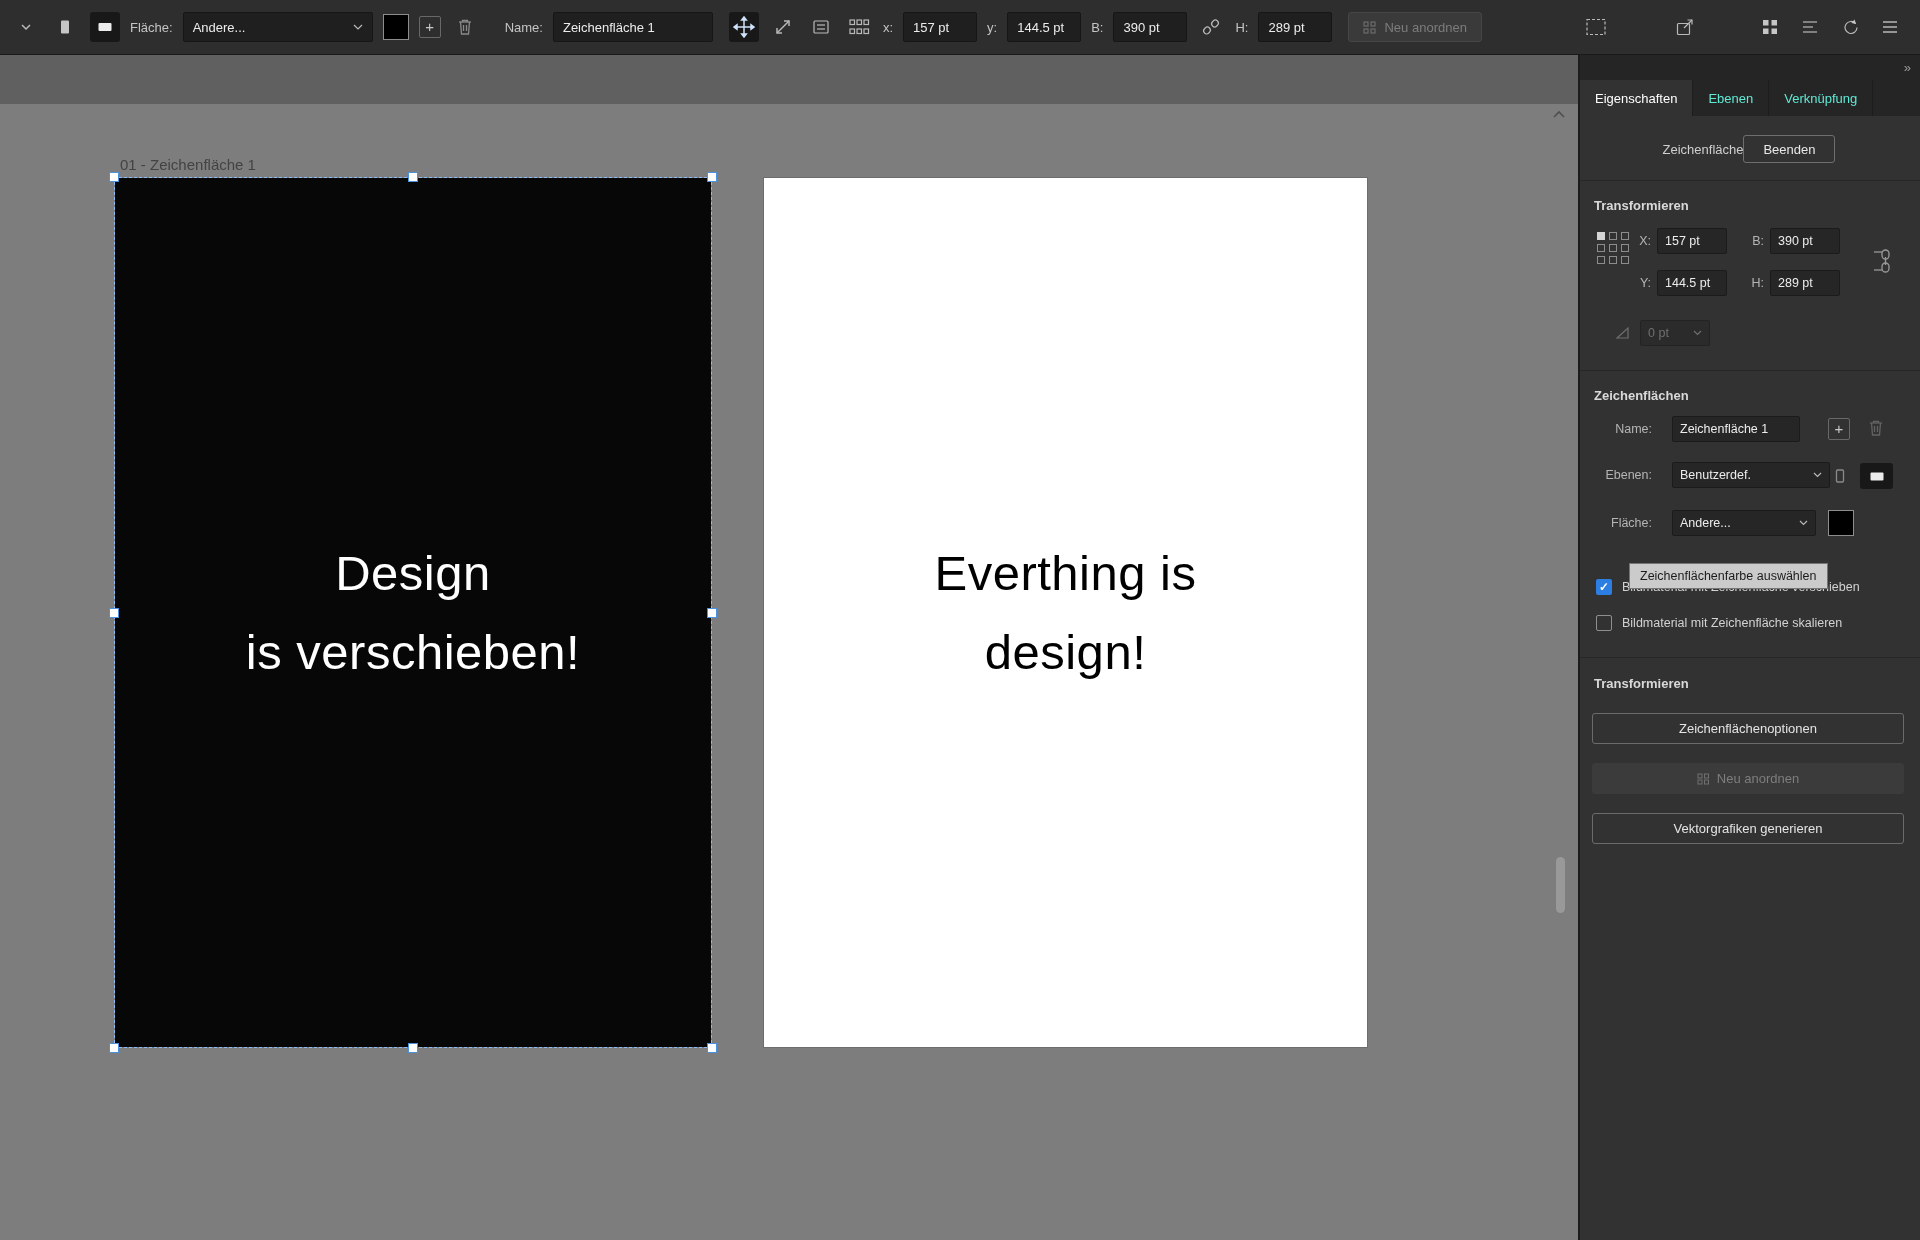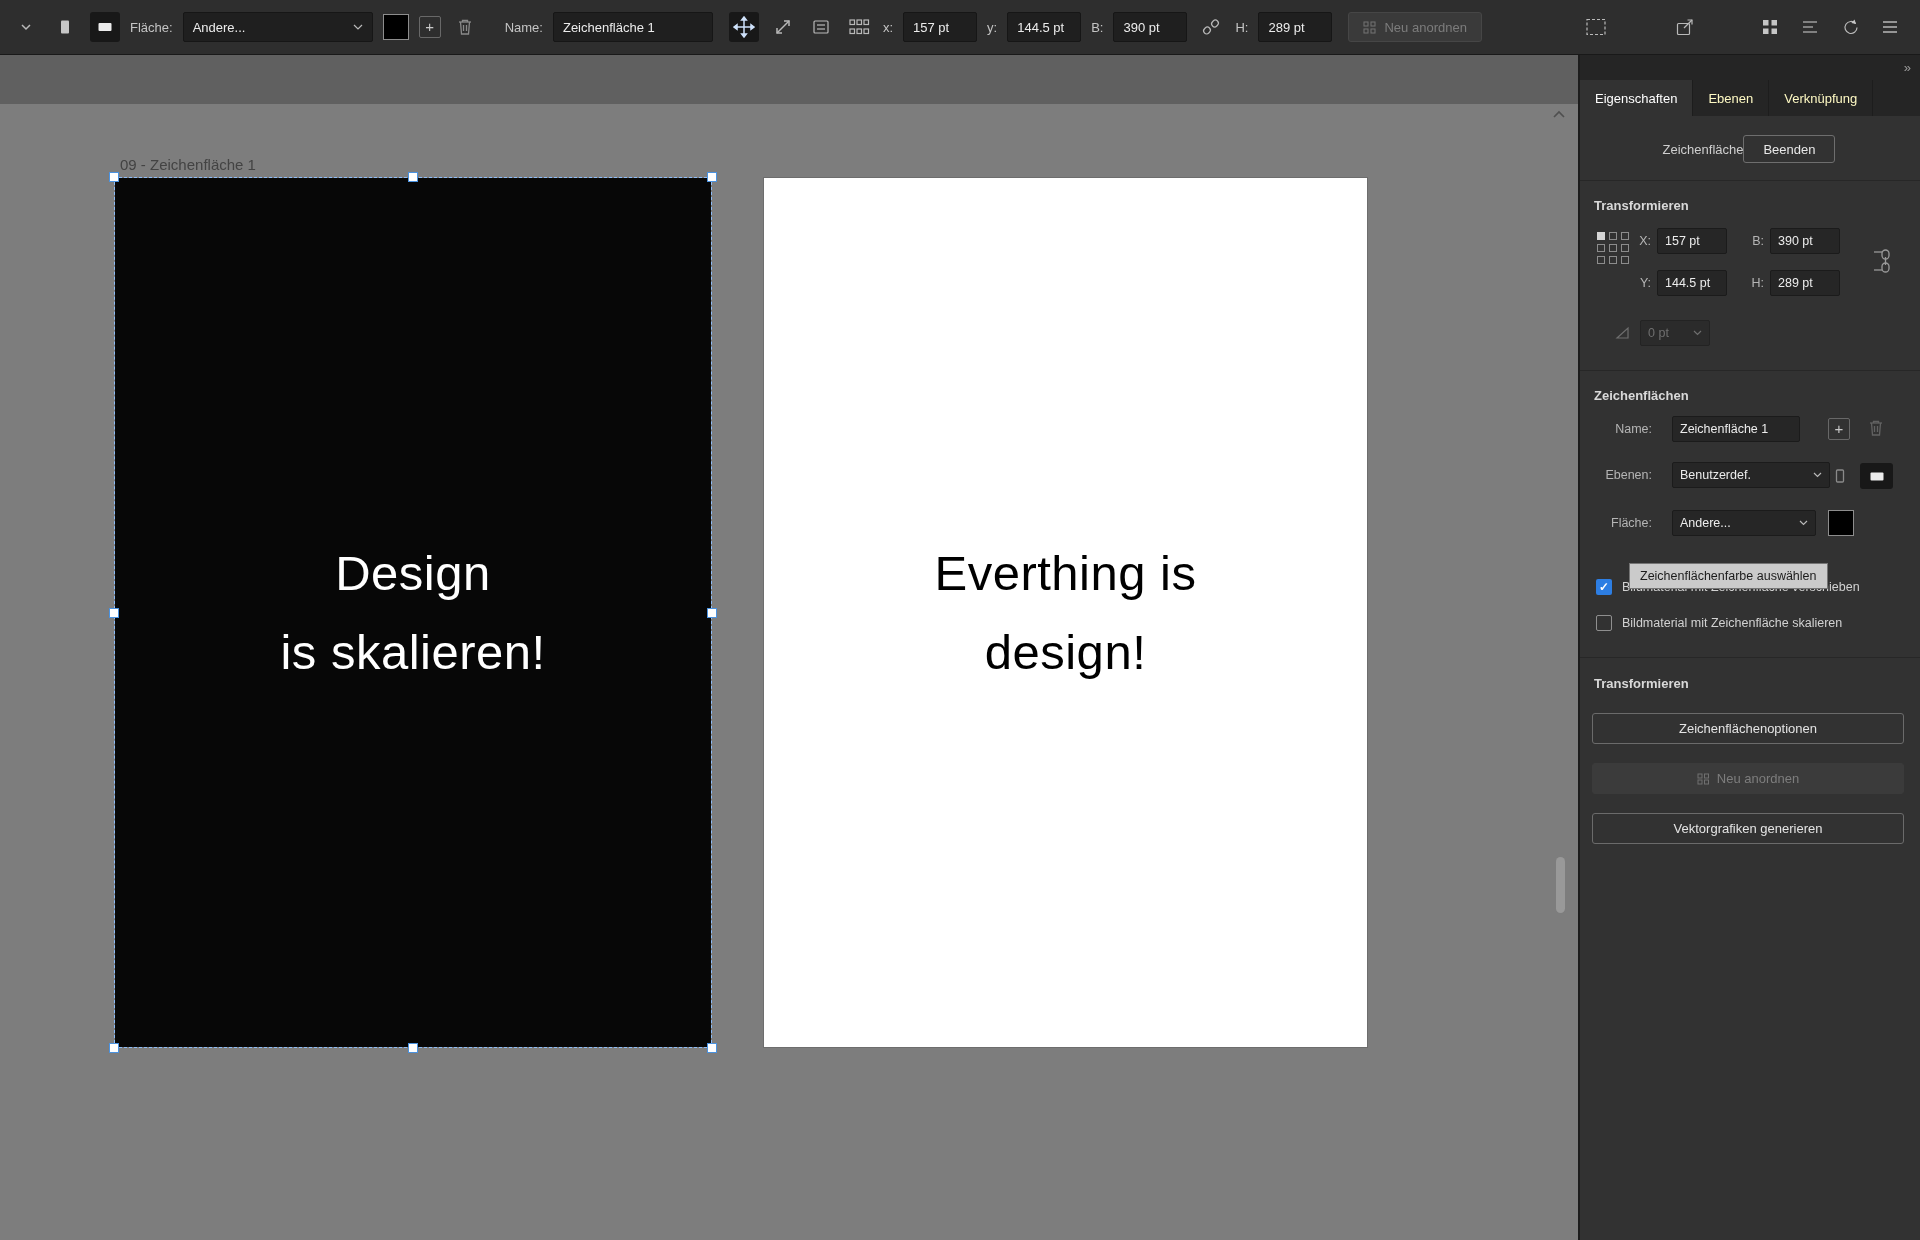--- a/index.html
+++ b/index.html
@@ -50,21 +50,21 @@
   .h-bl{left:-6px;bottom:-6px}.h-bc{left:calc(50% - 5px);bottom:-6px}.h-br{right:-6px;bottom:-6px}
   .vscroll-up{position:absolute;left:1552px;top:50px}
   .vthumb{position:absolute;left:1556px;top:802px;width:9px;height:56px;border-radius:5px;background:#9d9d9d;opacity:.85}
 
   
   .vdivider{position:absolute;left:1578px;top:55px;width:2px;height:1185px;background:#1c1c1c}
   .panel{position:absolute;left:1580px;top:55px;width:340px;height:1185px;background:#323232;display:flex;flex-direction:column}
   .panel-strip{height:25px;background:#252525;display:flex;justify-content:flex-end;align-items:center;padding-right:9px;flex:none}
   .chevrons{color:#9a9a9a;font-size:13px;cursor:default}
   .tabs{height:36px;background:#252525;display:flex;flex:none}
-  .tab{padding:0 15px;display:flex;align-items:center;font-size:13px;color:#fef9c3;border-right:1px solid #1d1d1d;white-space:nowrap;cursor:default}
+  .tab{padding:0 15px;display:flex;align-items:center;font-size:13px;color:#5eead4;border-right:1px solid #1d1d1d;white-space:nowrap;cursor:default}
   .tab.active{background:#323232;color:#ffffff}
   .pbody{position:relative;flex:1}
   .plabel{color:#cfcfcf;font-size:13px}
   .heading{position:absolute;left:14px;color:#d9d9d9;font-size:13px;font-weight:700;white-space:nowrap}
   .divider{position:absolute;left:0;right:0;height:1px;background:#272727}
   .docrow{position:absolute;left:14px;right:16px;top:19px;height:28px;display:flex;align-items:center;justify-content:center}
   .beenden{height:28px;width:92px;background:transparent;border:1px solid #6e6e6e;border-radius:3px;color:#e8e8e8;
     font-size:13px;display:flex;align-items:center;justify-content:center;font-family:inherit}
   .reflocator{position:absolute;left:17px;top:116px;display:grid;grid-template-columns:repeat(3,8px);grid-template-rows:repeat(3,8px);gap:4px}
   .refdot{border:1px solid #8c8c8c}
@@ -260,26 +260,26 @@
               <line x1="2" y1="7" x2="16" y2="7"></line>
               <line x1="2" y1="12" x2="16" y2="12"></line>
         </g>
           </svg>
       </div>
     </div>
   </div>
 
   <div class="canvas">
     <div class="canvas-strip"></div>
-    <div class="artboard-title">09 - Zeichenfläche 1</div>
+    <div class="artboard-title">01 - Zeichenfläche 1</div>
 
     <div class="artboard ab1">
       <div class="abtext">
         <div>Design</div>
-        <div>is skalieren!</div>
+        <div>is verschieben!</div>
       </div>
       <div class="selgroup">
         <div class="sel-outline"></div>
         <div class="handle h-tl"></div>
         <div class="handle h-tc"></div>
         <div class="handle h-tr"></div>
         <div class="handle h-ml"></div>
         <div class="handle h-mr"></div>
         <div class="handle h-bl"></div>
         <div class="handle h-bc"></div>

